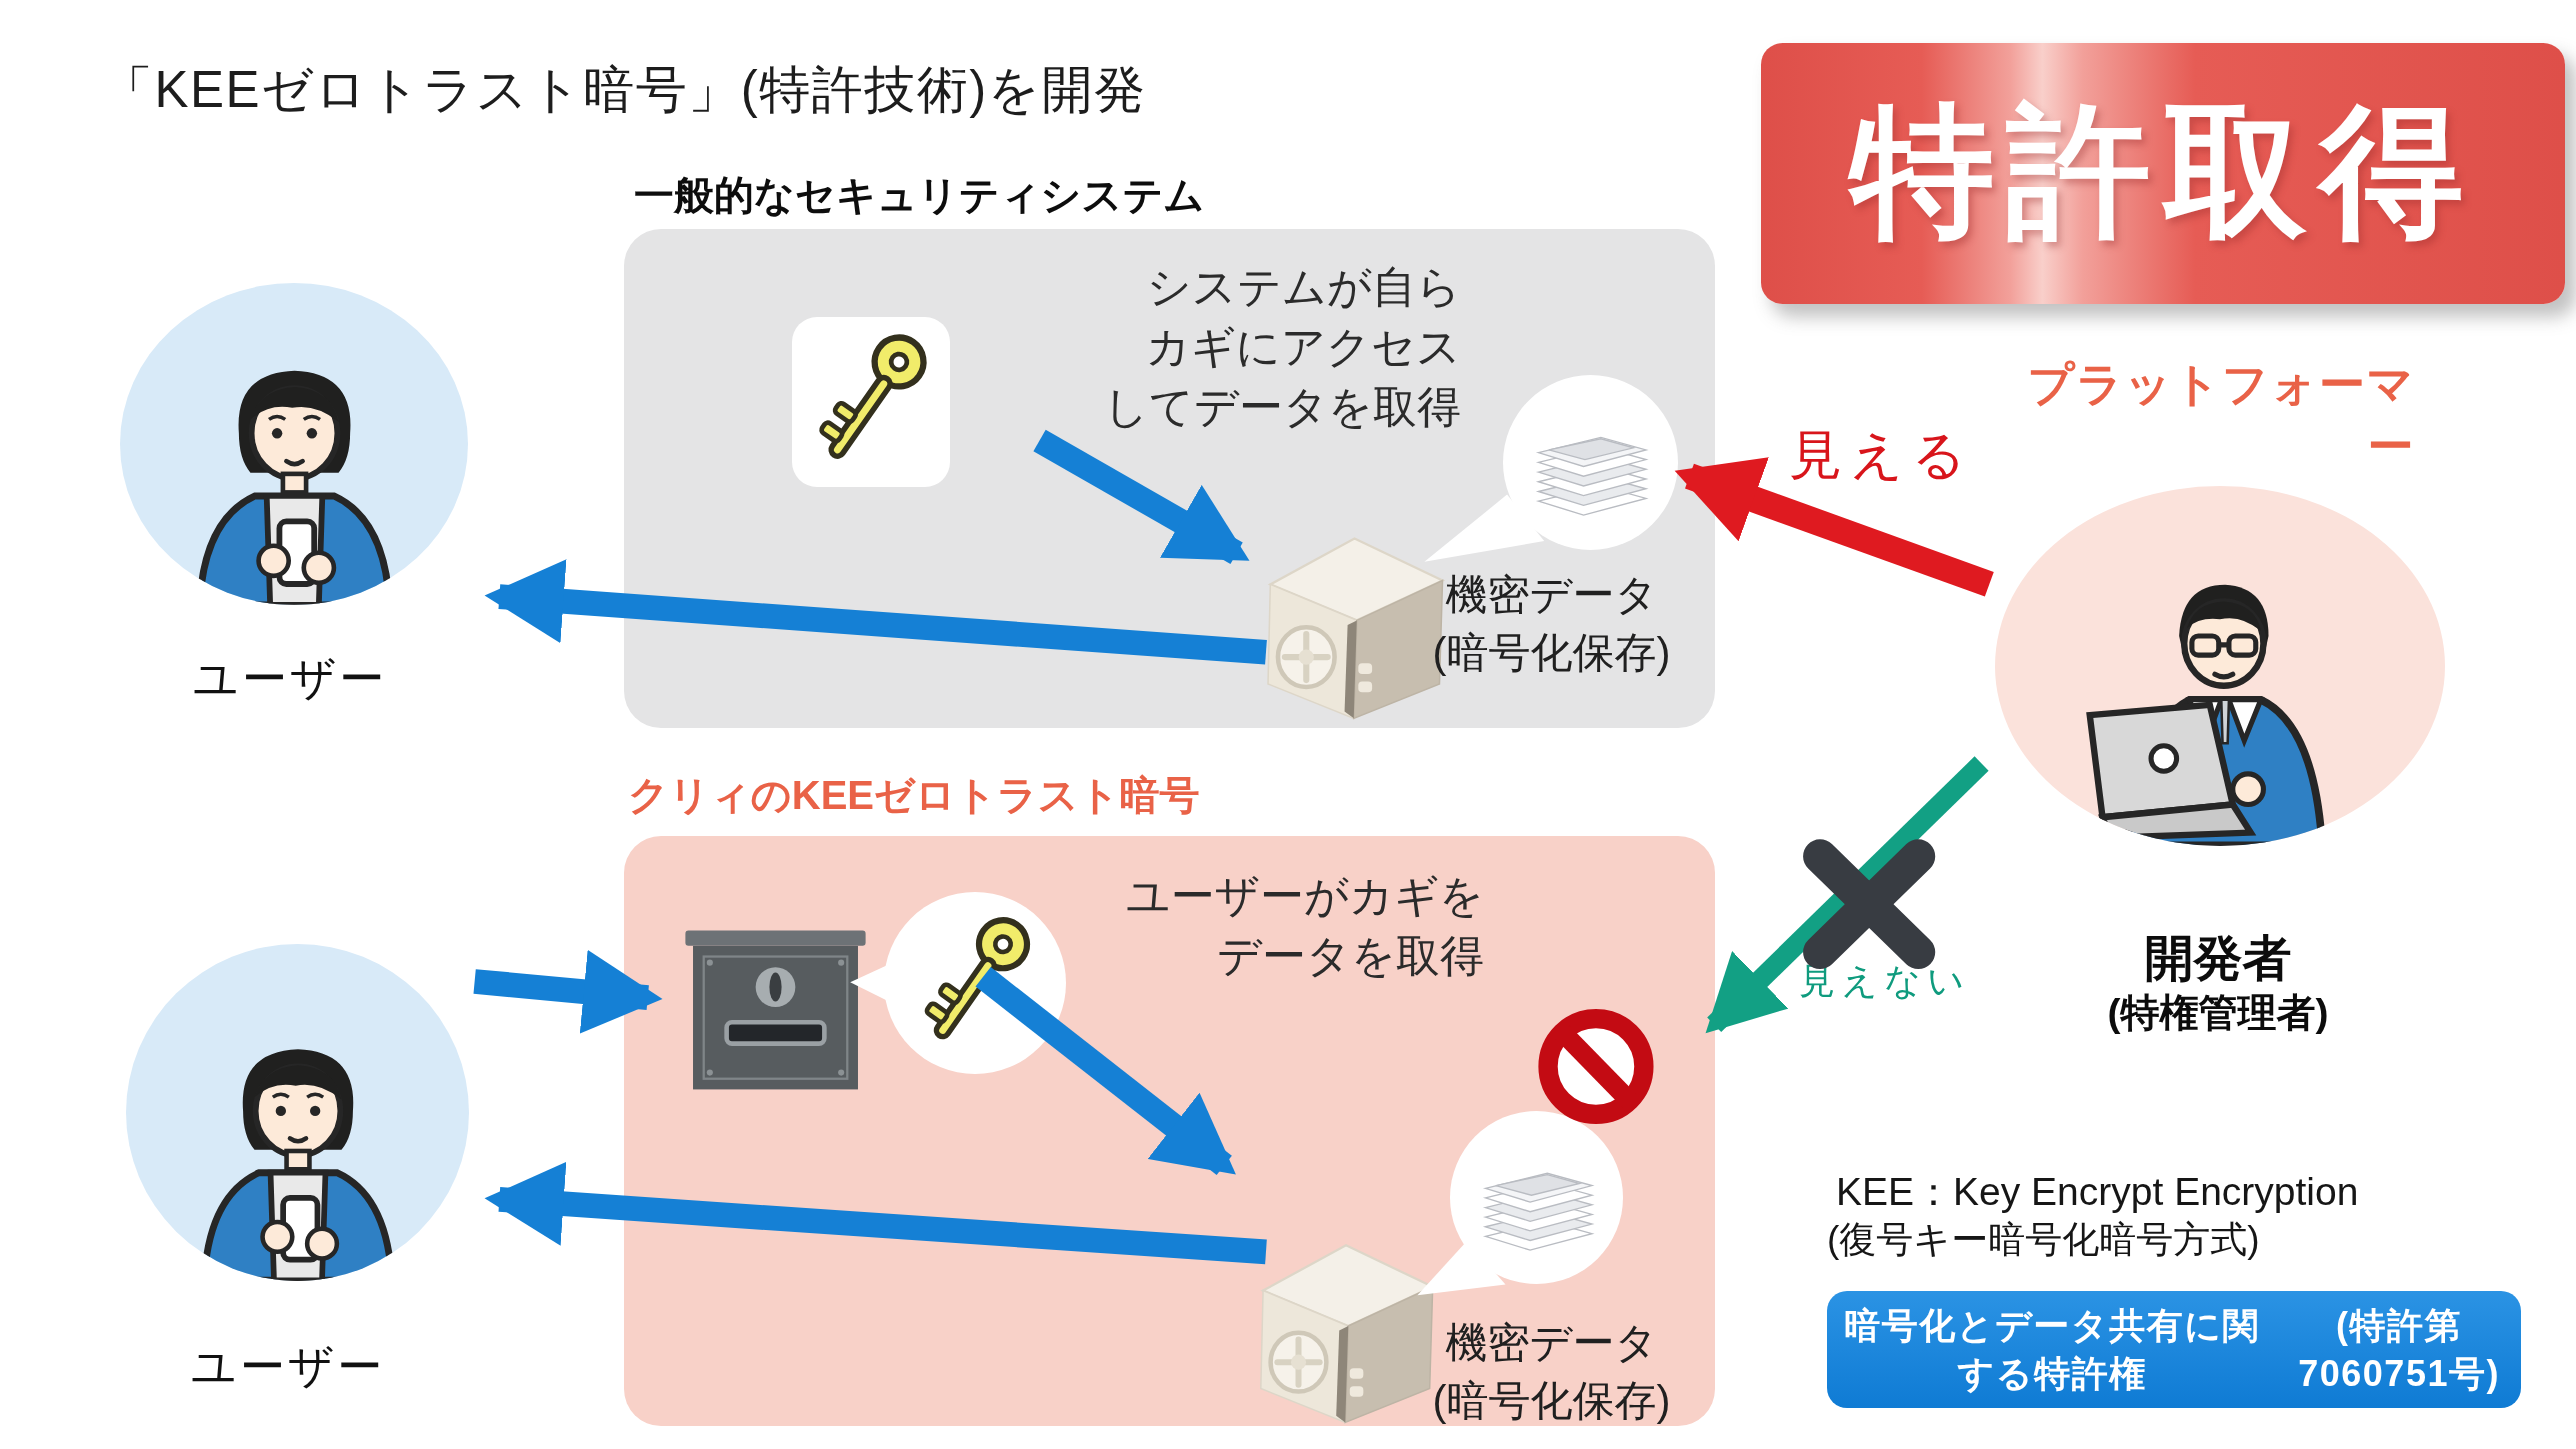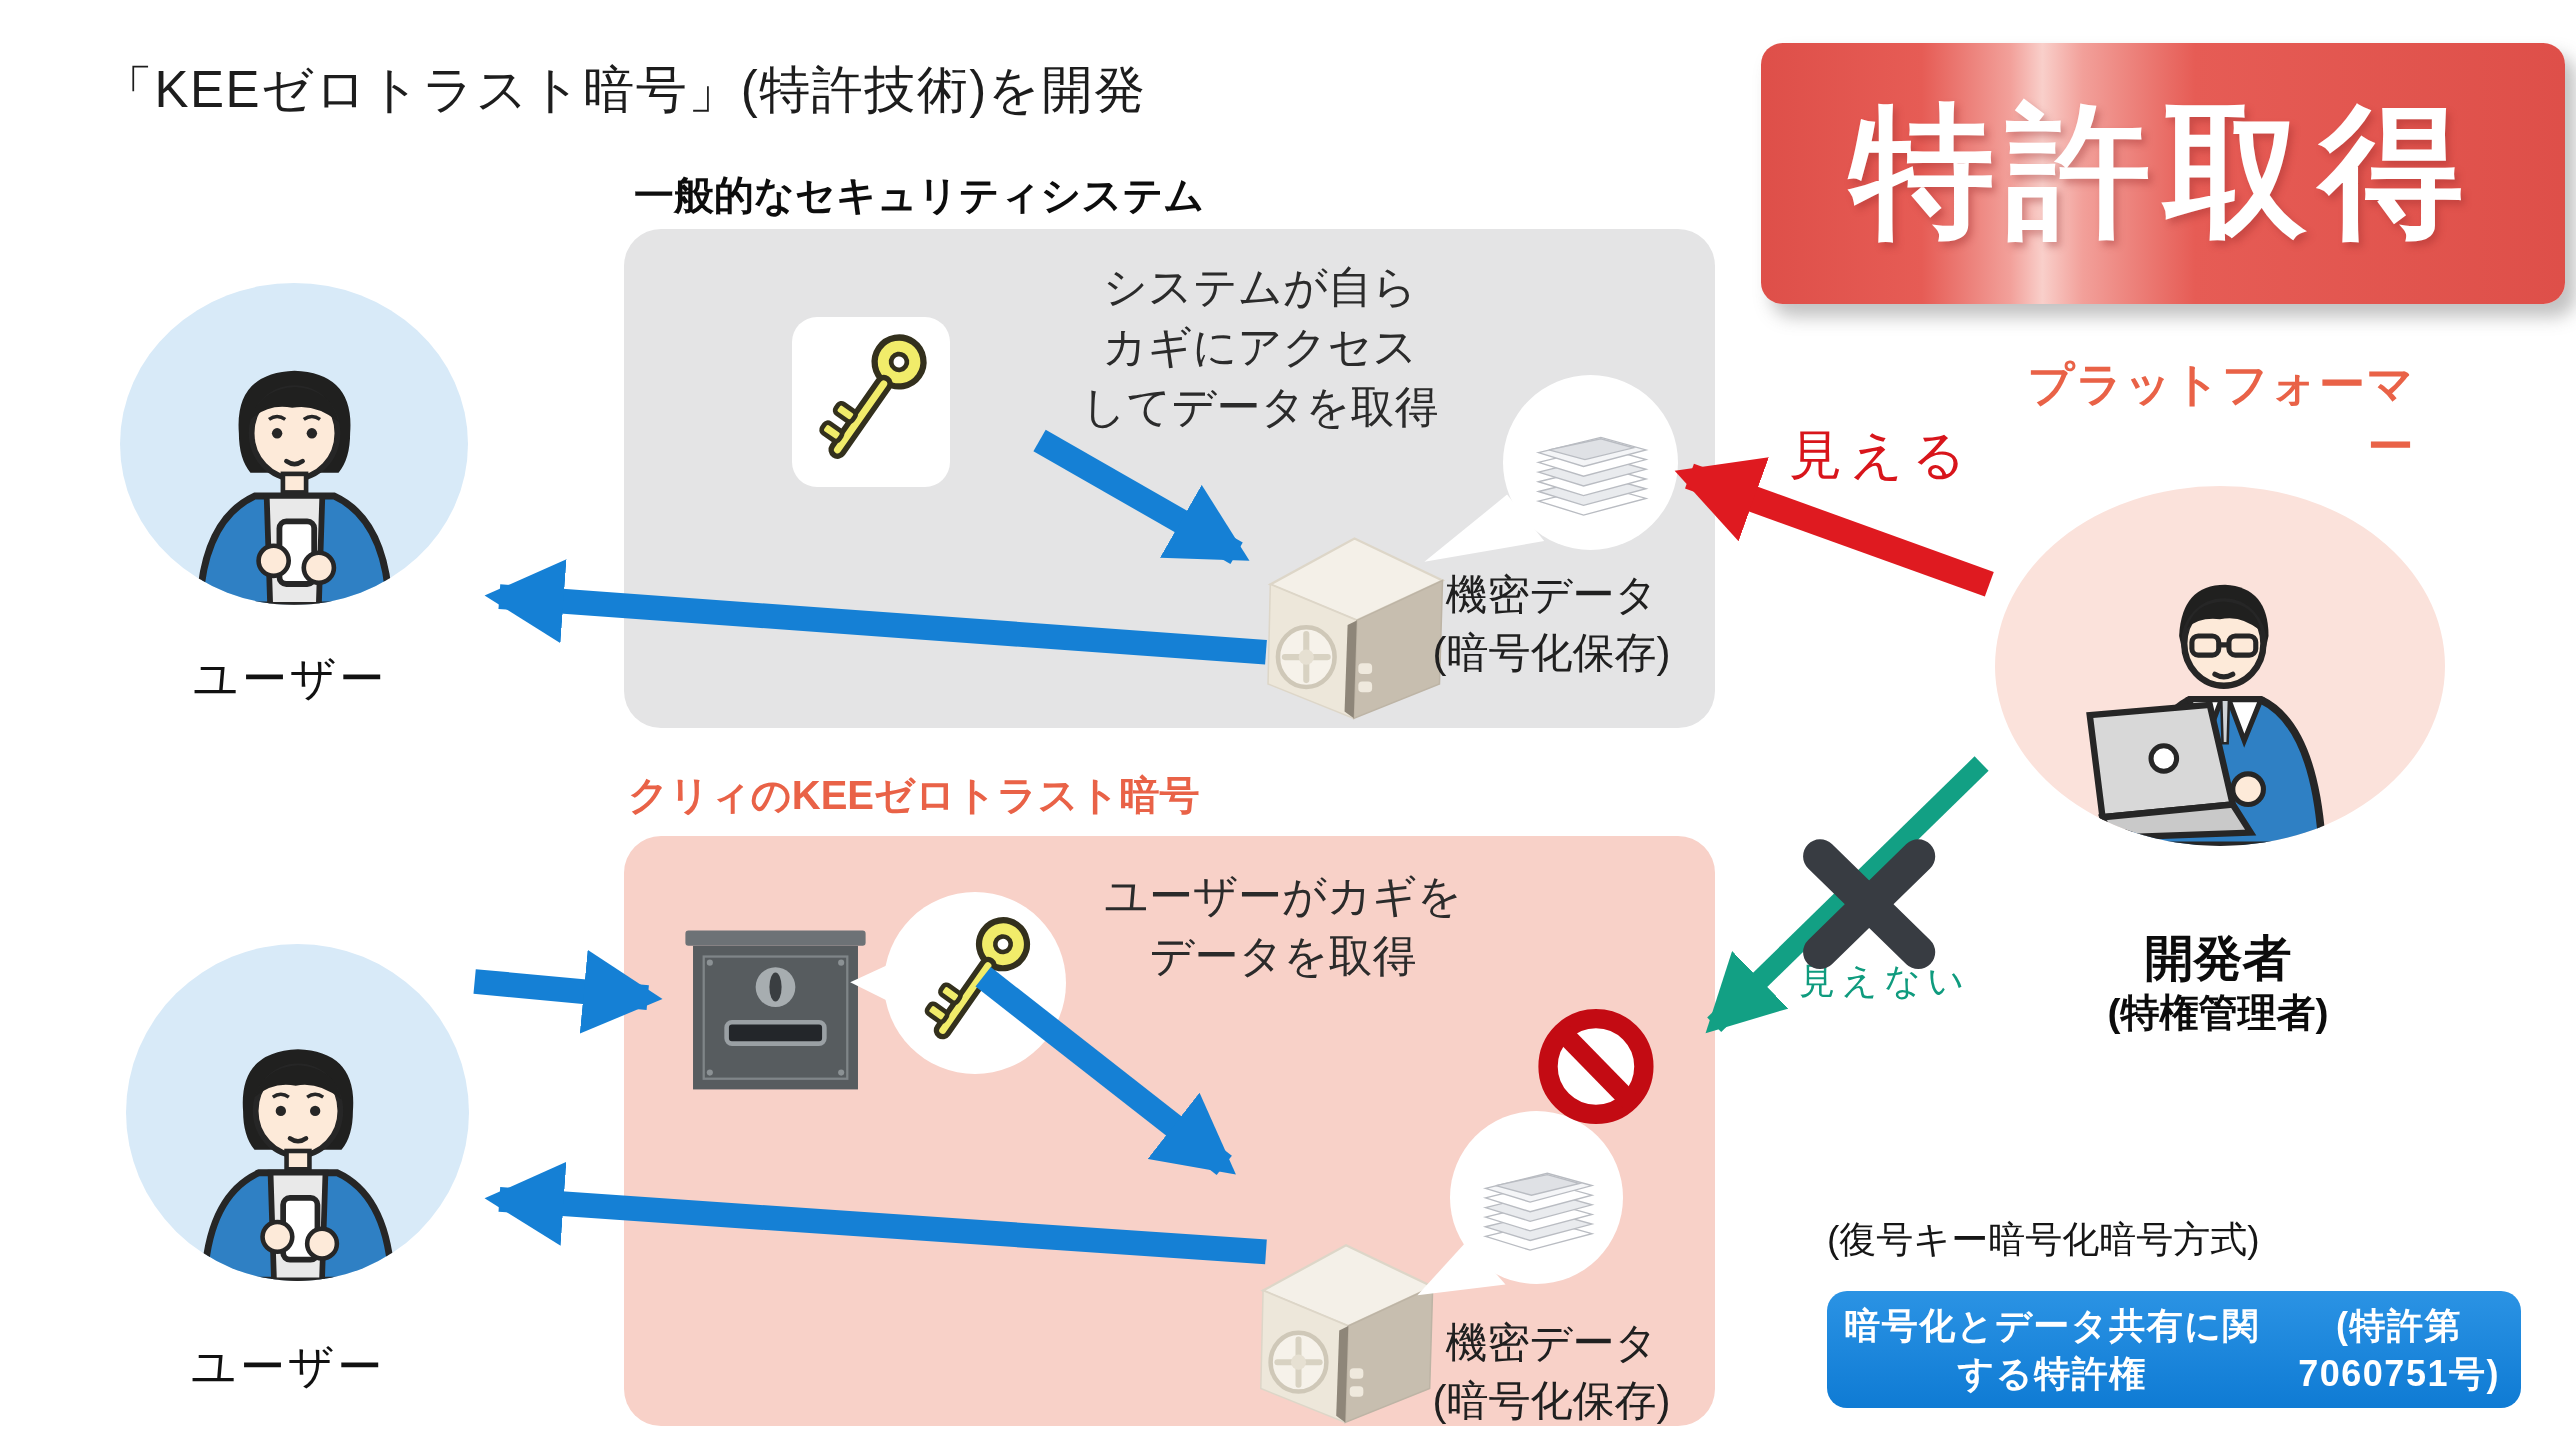--- a/index.html
+++ b/index.html
@@ -14,21 +14,21 @@
   .badge-text{font-size:144px;font-weight:800;color:#ffffff;letter-spacing:12.4px;
               text-shadow:3.9px 5.4px 7.7px rgba(150,40,40,0.35);}
   .sec-label{font-size:40px;font-weight:700;color:#0d0d0d;}
   .sec-label.coral{color:#E96247;}
   .big-box{border-radius:37px;}
   .gray-box{left:624px;top:229px;width:1091px;height:499px;background:#E4E4E5;}
   .pink-box{left:624px;top:836px;width:1091px;height:590px;background:#F8D1C8;}
   .key-card{left:792px;top:317px;width:158px;height:170px;background:#ffffff;border-radius:25px;
             display:flex;align-items:center;justify-content:center;}
   .bubble{background:#ffffff;border-radius:50%;display:flex;align-items:center;justify-content:center;}
-  .note{font-size:44px;line-height:60px;color:#2b2b2b;text-align:center;}
+  .note{font-size:44px;line-height:60px;color:#2b2b2b;text-align:right;}
   .secret{font-size:42px;line-height:58px;color:#202020;text-align:center;}
   .user-circle{background:#D8EAF8;border-radius:50%;display:flex;align-items:flex-end;justify-content:center;overflow:hidden;}
   .user-label{font-size:45px;color:#111;text-align:center;letter-spacing:3.1px;}
   .platformer-circle{left:1995px;top:486px;width:450px;height:360px;background:#FBE2DB;border-radius:50%;
                      display:flex;align-items:flex-end;justify-content:center;overflow:hidden;}
   .platformer-label{left:1982px;top:354px;width:433px;text-align:right;font-size:46px;font-weight:700;color:#E96247;letter-spacing:1.5px;}
   .mieru{left:1789px;top:420px;font-size:53px;color:#D8151B;letter-spacing:7.7px;}
   .mienai{left:1799px;top:957px;font-size:36px;color:#0F9B7E;letter-spacing:6.2px;}
   .dev-title{left:2040px;top:926px;width:356px;text-align:center;font-size:49px;font-weight:800;color:#0c0c0c;}
   .dev-sub{left:2040px;top:986px;width:356px;text-align:center;font-size:39px;font-weight:700;color:#0c0c0c;}
@@ -222,20 +222,21 @@
   <div class="abs platformer-circle">
     <svg class="icon" width="332" height="272" viewBox="0 0 430 352">
         <use href="#sym-dev"></use>
       </svg>
   </div>
   <div class="abs mieru">見える</div>
   <div class="abs mienai">見えない</div>
   <div class="abs dev-title">開発者</div>
   <div class="abs dev-sub">(特権管理者)</div>
 
+  <div class="abs kee1">KEE：Key Encrypt Encryption</div>
   <div class="abs kee2">(復号キー暗号化暗号方式)</div>
   <div class="abs patent-box">
     <div>暗号化とデータ共有に関する特許権</div>
     <div>(特許第7060751号)</div>
   </div>
 
   <svg class="abs overlay" viewBox="0 0 3333 1875">
     <defs>
       <marker id="mBlue" markerWidth="3.4" markerHeight="3.4" refX="2.6" refY="1.7" orient="auto" markerUnits="strokeWidth">
         <path d="M0,0 L3.2,1.7 L0,3.4 Z" fill="#1580D5"></path>

